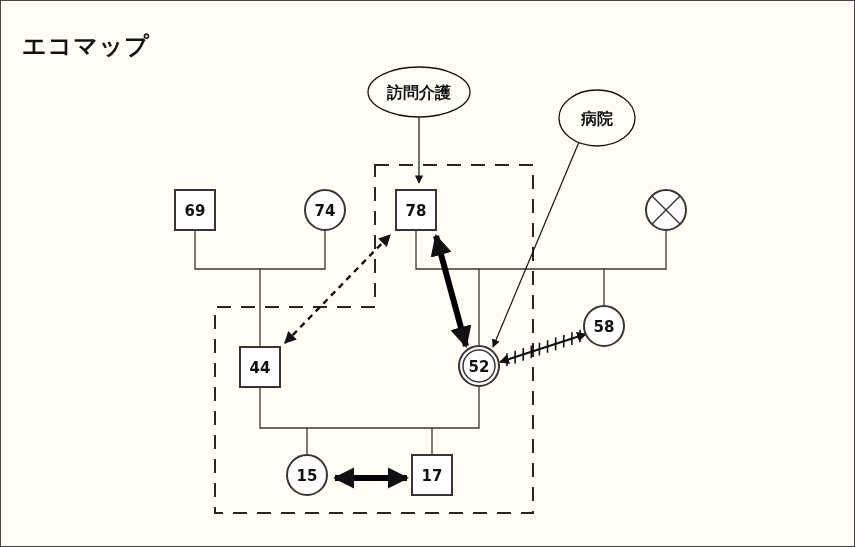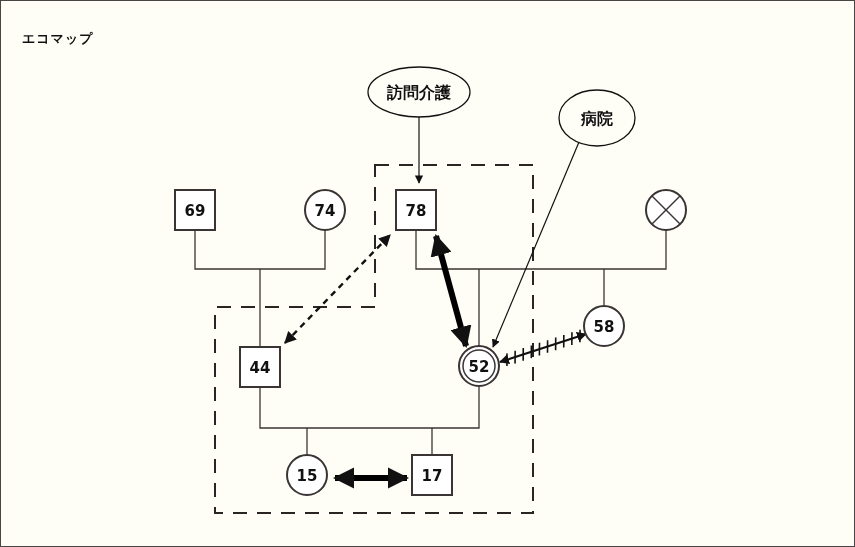--- a/index.html
+++ b/index.html
@@ -1,18 +1,18 @@
 <!DOCTYPE html>
 <html><head>
 <meta charset="utf-8">
 <style>
   html, body { margin:0; padding:0; }
   body { width:855px; height:547px; overflow:hidden; background:#ffffff; font-family:"DejaVu Sans", sans-serif; }
   .frame { position:absolute; left:0; top:0; width:853px; height:545px; background:#fffef6; border:1px solid #4a4444; box-sizing:content-box; }
-  .title { position:absolute; left:22px; top:30px; font-size:13px; font-weight:bold; color:#111; letter-spacing:1px; }
+  .title { position:absolute; left:22px; top:30px; font-size:24px; font-weight:bold; color:#111; letter-spacing:1px; }
   svg { position:absolute; left:0; top:0; }
   .lbl { font-family:"DejaVu Sans", sans-serif; font-weight:bold; font-size:15px; fill:#111; }
   .lbl-j { font-family:"DejaVu Sans", sans-serif; font-weight:bold; font-size:16px; fill:#111; }
 </style>
 </head>
 <body>
 
 <div class="frame"></div>
 <div class="title">エコマップ</div>
 

